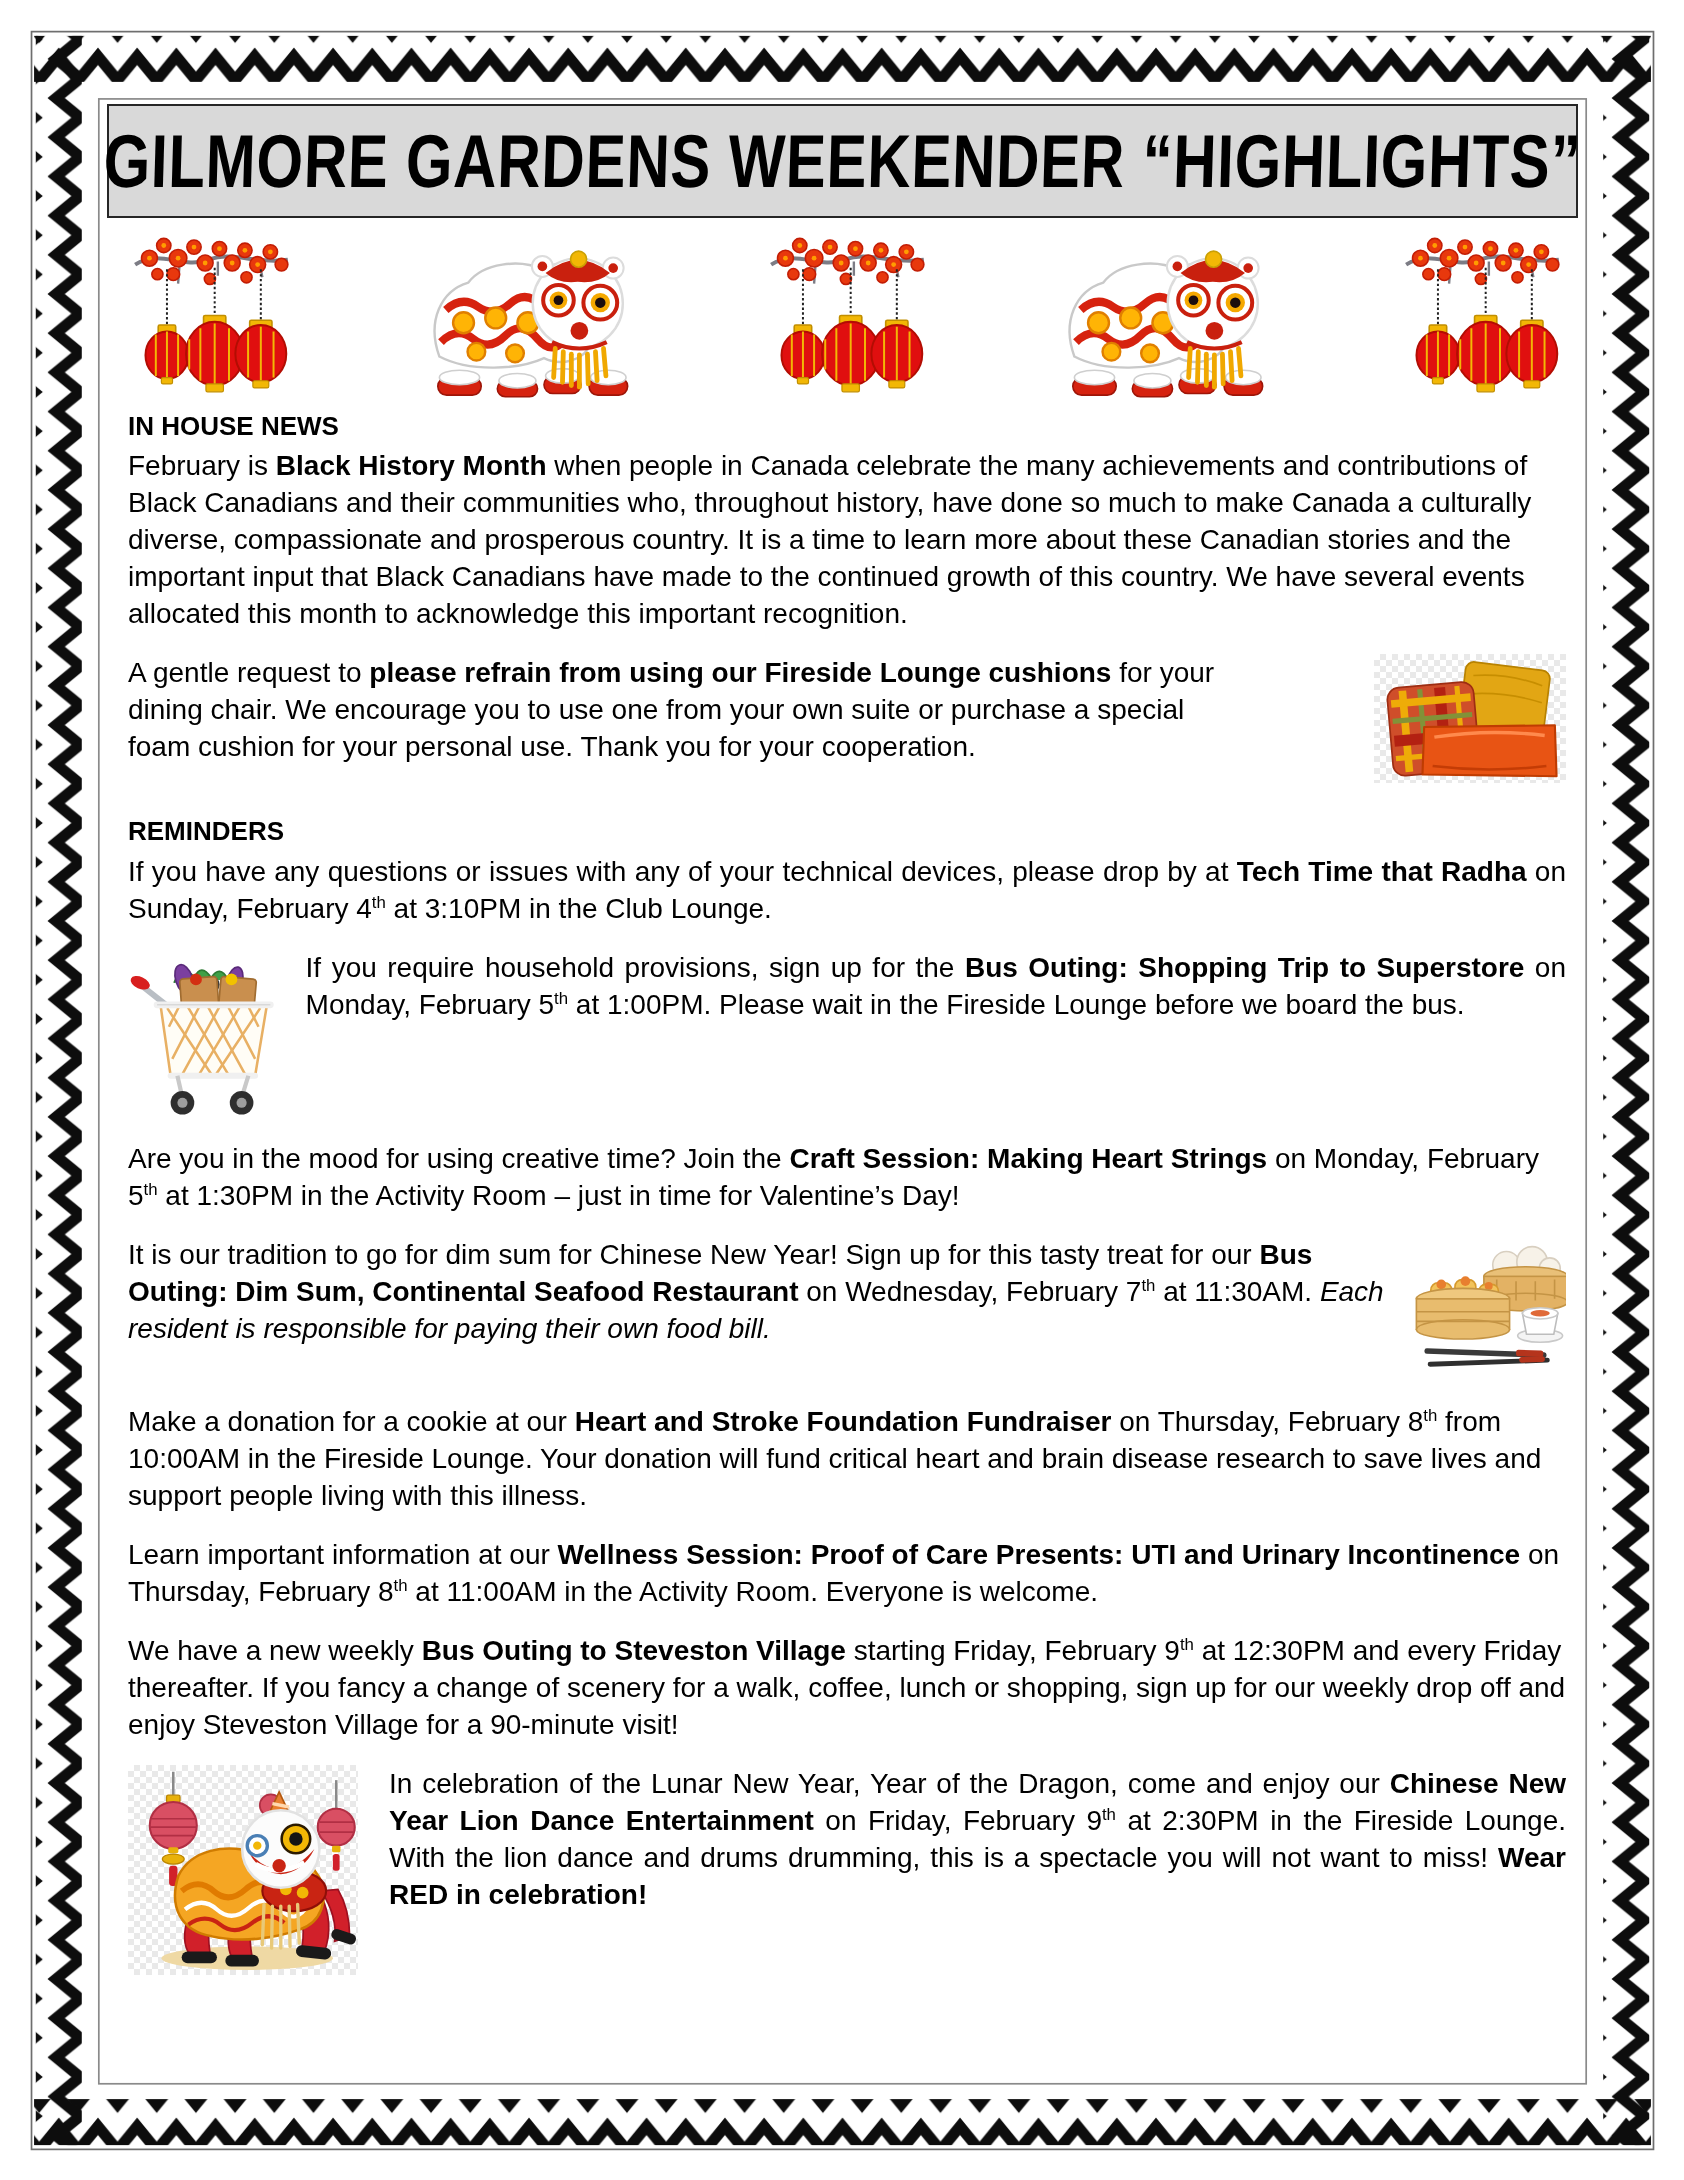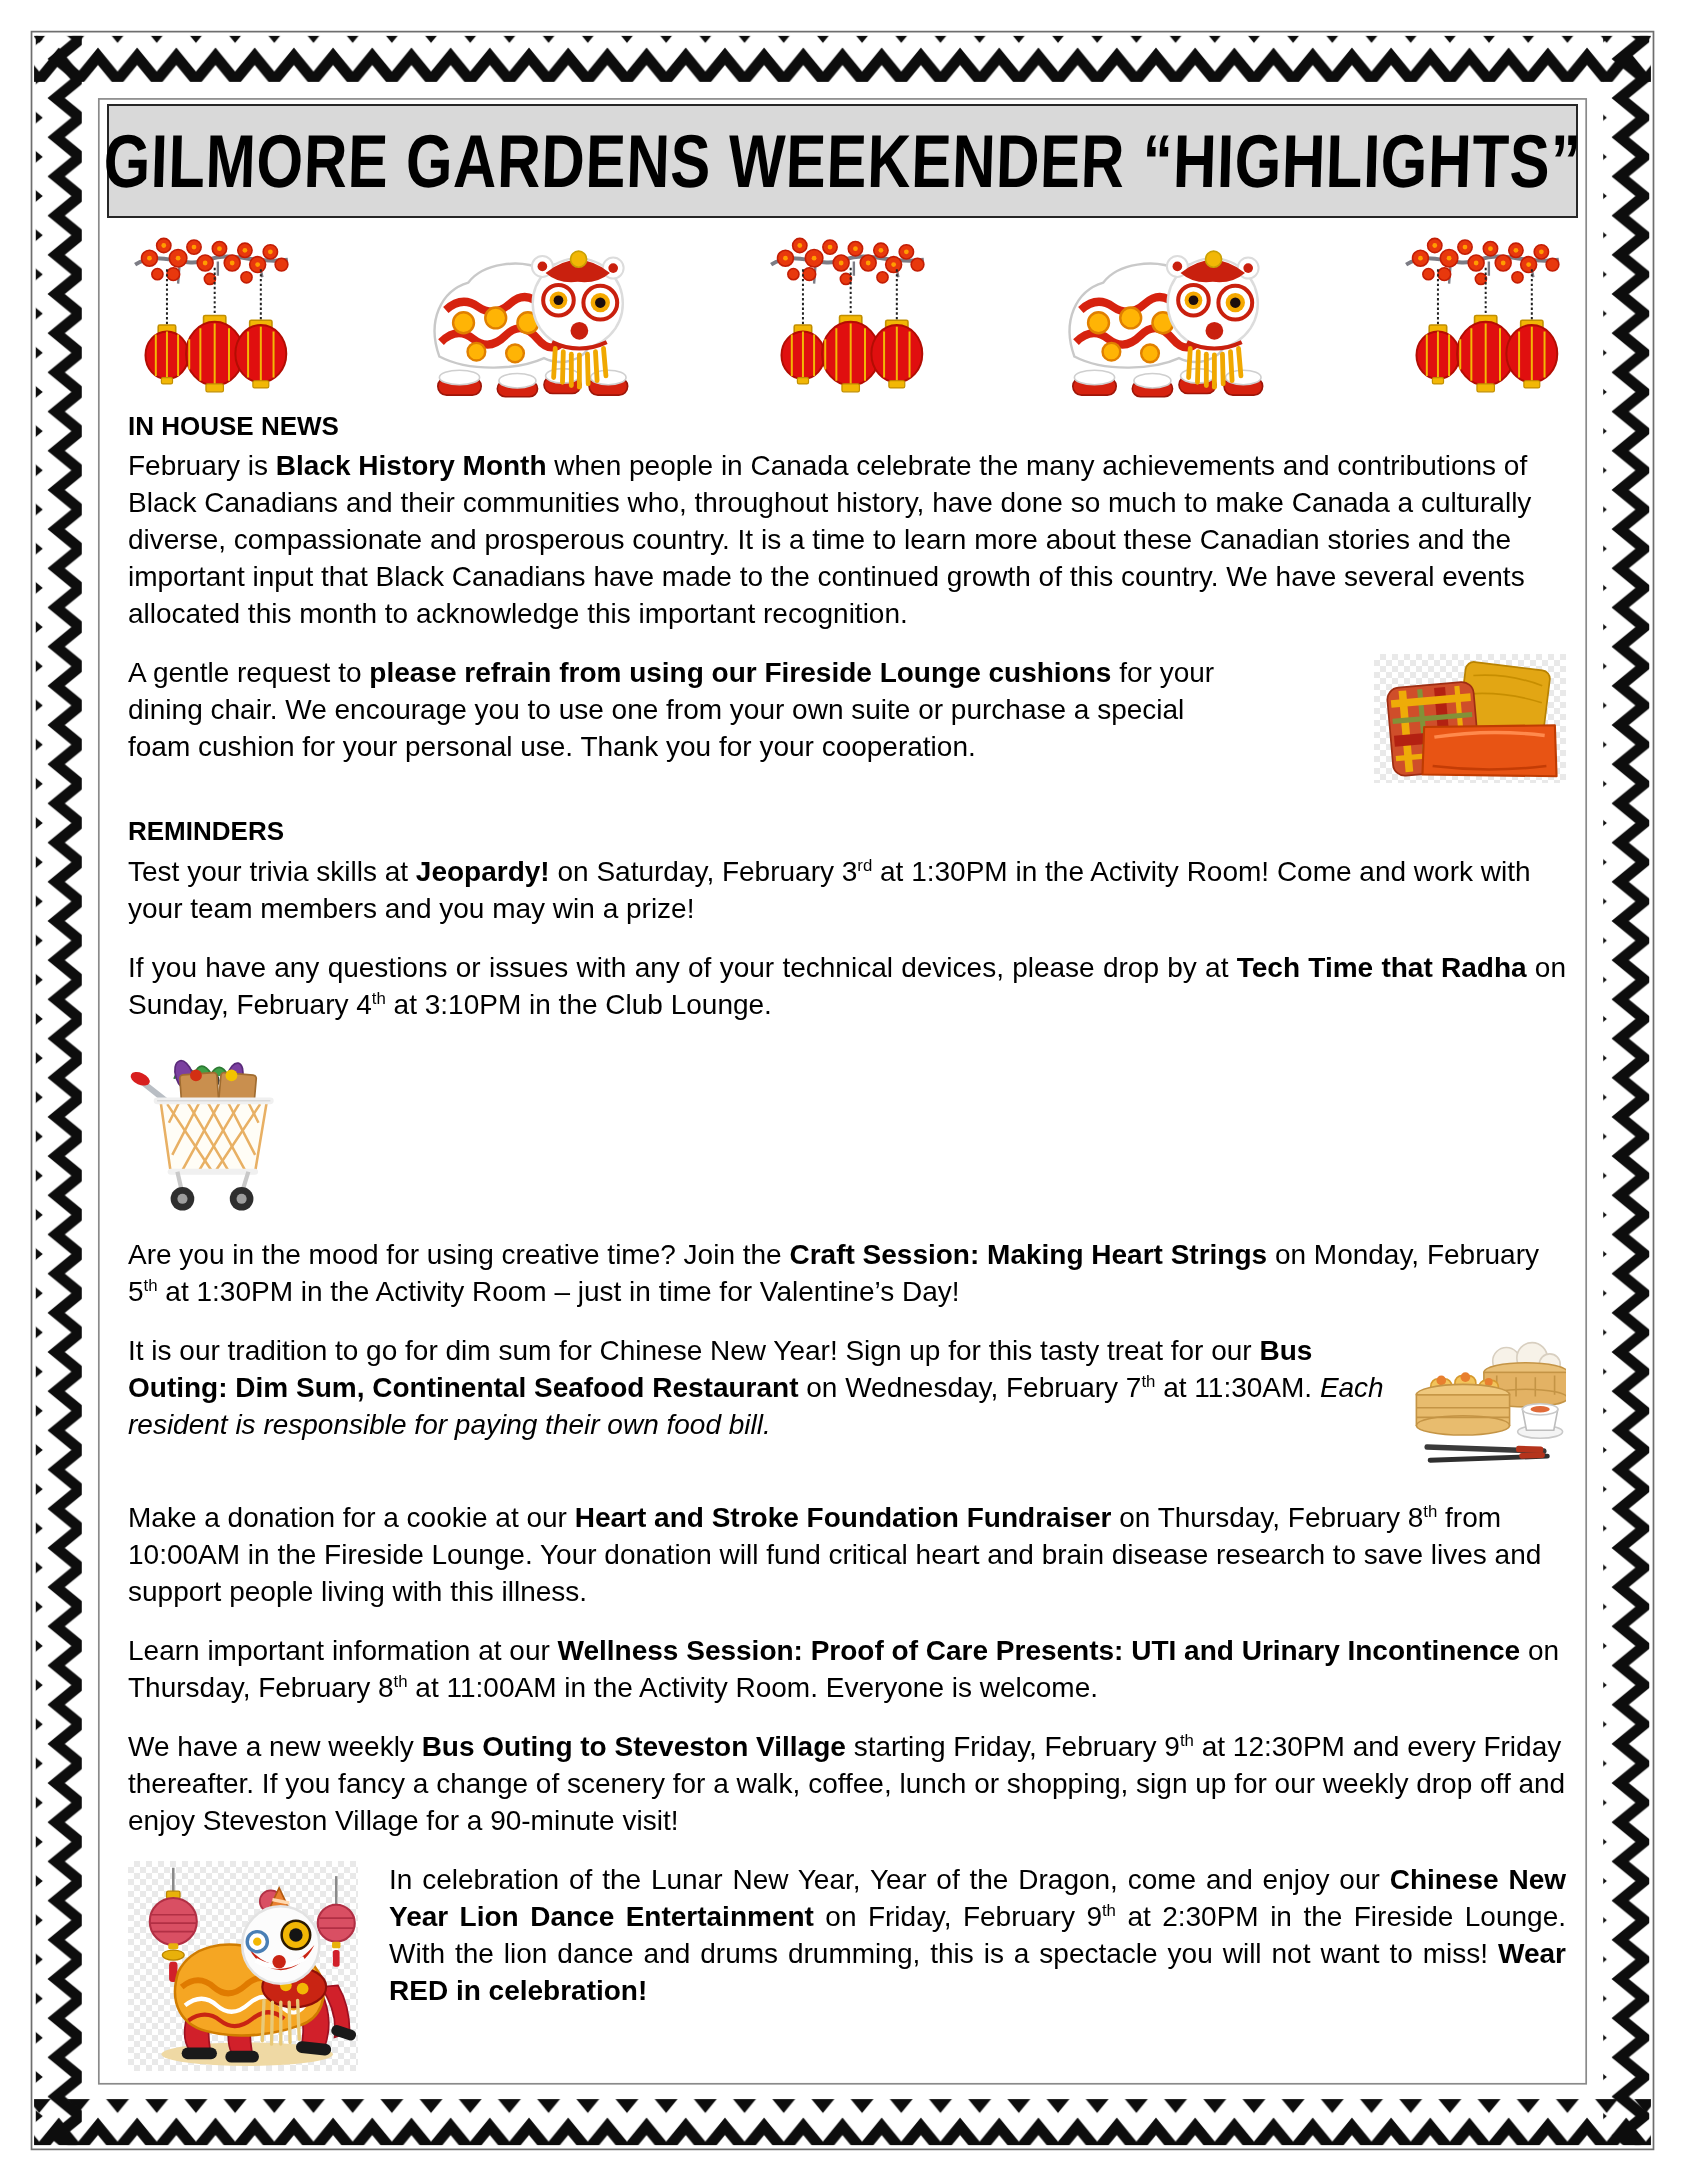--- a/index.html
+++ b/index.html
@@ -417,21 +417,20 @@
           <path d="M68,98 Q132,88 198,96" fill="none" stroke="#ff8a4d" stroke-width="4"></path>
           <path d="M66,132 Q132,140 200,132" fill="none" stroke="#c43c05" stroke-width="3"></path>
         </g>
       </svg>
     </span>
     <span><span>A gentle request to </span><span class="b">please refrain from using our Fireside Lounge cushions</span><span> for your dining chair. We encourage you to use one from your own suite or purchase a special foam cushion for your personal use. Thank you for your cooperation.</span></span>
   </p>
 
   <h2 class="section-heading">REMINDERS</h2>
 
-  <p class="para"><span>Test your trivia skills at </span><span class="b">Jeopardy!</span><span> on Saturday, February 3</span><sup>rd</sup><span> at 1:30PM in the Activity Room! Come and work with your team members and you may win a prize!</span></p>
 
   <p class="para justify"><span>If you have any questions or issues with any of your technical devices, please drop by at </span><span class="b">Tech Time that Radha</span><span> on Sunday, February 4</span><sup>th</sup><span> at 3:10PM in the Club Lounge.</span></p>
 
   <div class="media-row">
     <div class="cart-img">
       <svg viewBox="0 0 175 200" xmlns="http://www.w3.org/2000/svg">
         <g>
           <path d="M52,40 Q62,14 76,34 Q84,16 96,34 Q106,18 116,36" fill="#3fa047" stroke="#2c7a33" stroke-width="2"></path>
           <ellipse cx="64" cy="36" rx="10" ry="18" fill="#7b3fa0" stroke="#5a2a7a" stroke-width="2" transform="rotate(-18 64 36)"></ellipse>
           <ellipse cx="124" cy="38" rx="9" ry="17" fill="#7b3fa0" stroke="#5a2a7a" stroke-width="2" transform="rotate(14 124 38)"></ellipse>
@@ -458,20 +457,21 @@
         </g>
         <g>
           <path d="M56,150 L62,176 M140,150 L132,176" stroke="#c9c9c9" stroke-width="5"></path>
           <circle cx="62" cy="182" r="14" fill="#2e2e2e"></circle>
           <circle cx="62" cy="182" r="6" fill="#9e9e9e"></circle>
           <circle cx="132" cy="182" r="14" fill="#2e2e2e"></circle>
           <circle cx="132" cy="182" r="6" fill="#9e9e9e"></circle>
         </g>
       </svg>
     </div>
+    <p class="para justify"><span>If you require household provisions, sign up for the </span><span class="b">Bus Outing: Shopping Trip to Superstore</span><span> on Monday, February 5</span><sup>th</sup><span> at 1:00PM. Please wait in the Fireside Lounge before we board the bus.</span></p>
   </div>
 
   <p class="para"><span>Are you in the mood for using creative time? Join the </span><span class="b">Craft Session: Making Heart Strings</span><span> on Monday, February 5</span><sup>th</sup><span> at 1:30PM in the Activity Room – just in time for Valentine’s Day!</span></p>
 
   <p class="para flow">
     <span class="dimsum-img">
       <svg viewBox="0 0 190 168" xmlns="http://www.w3.org/2000/svg">
         <g>
           <circle cx="116" cy="30" r="17" fill="#f7f2e8" stroke="#d8cfc0" stroke-width="2"></circle>
           <circle cx="148" cy="26" r="19" fill="#f7f2e8" stroke="#d8cfc0" stroke-width="2"></circle>

